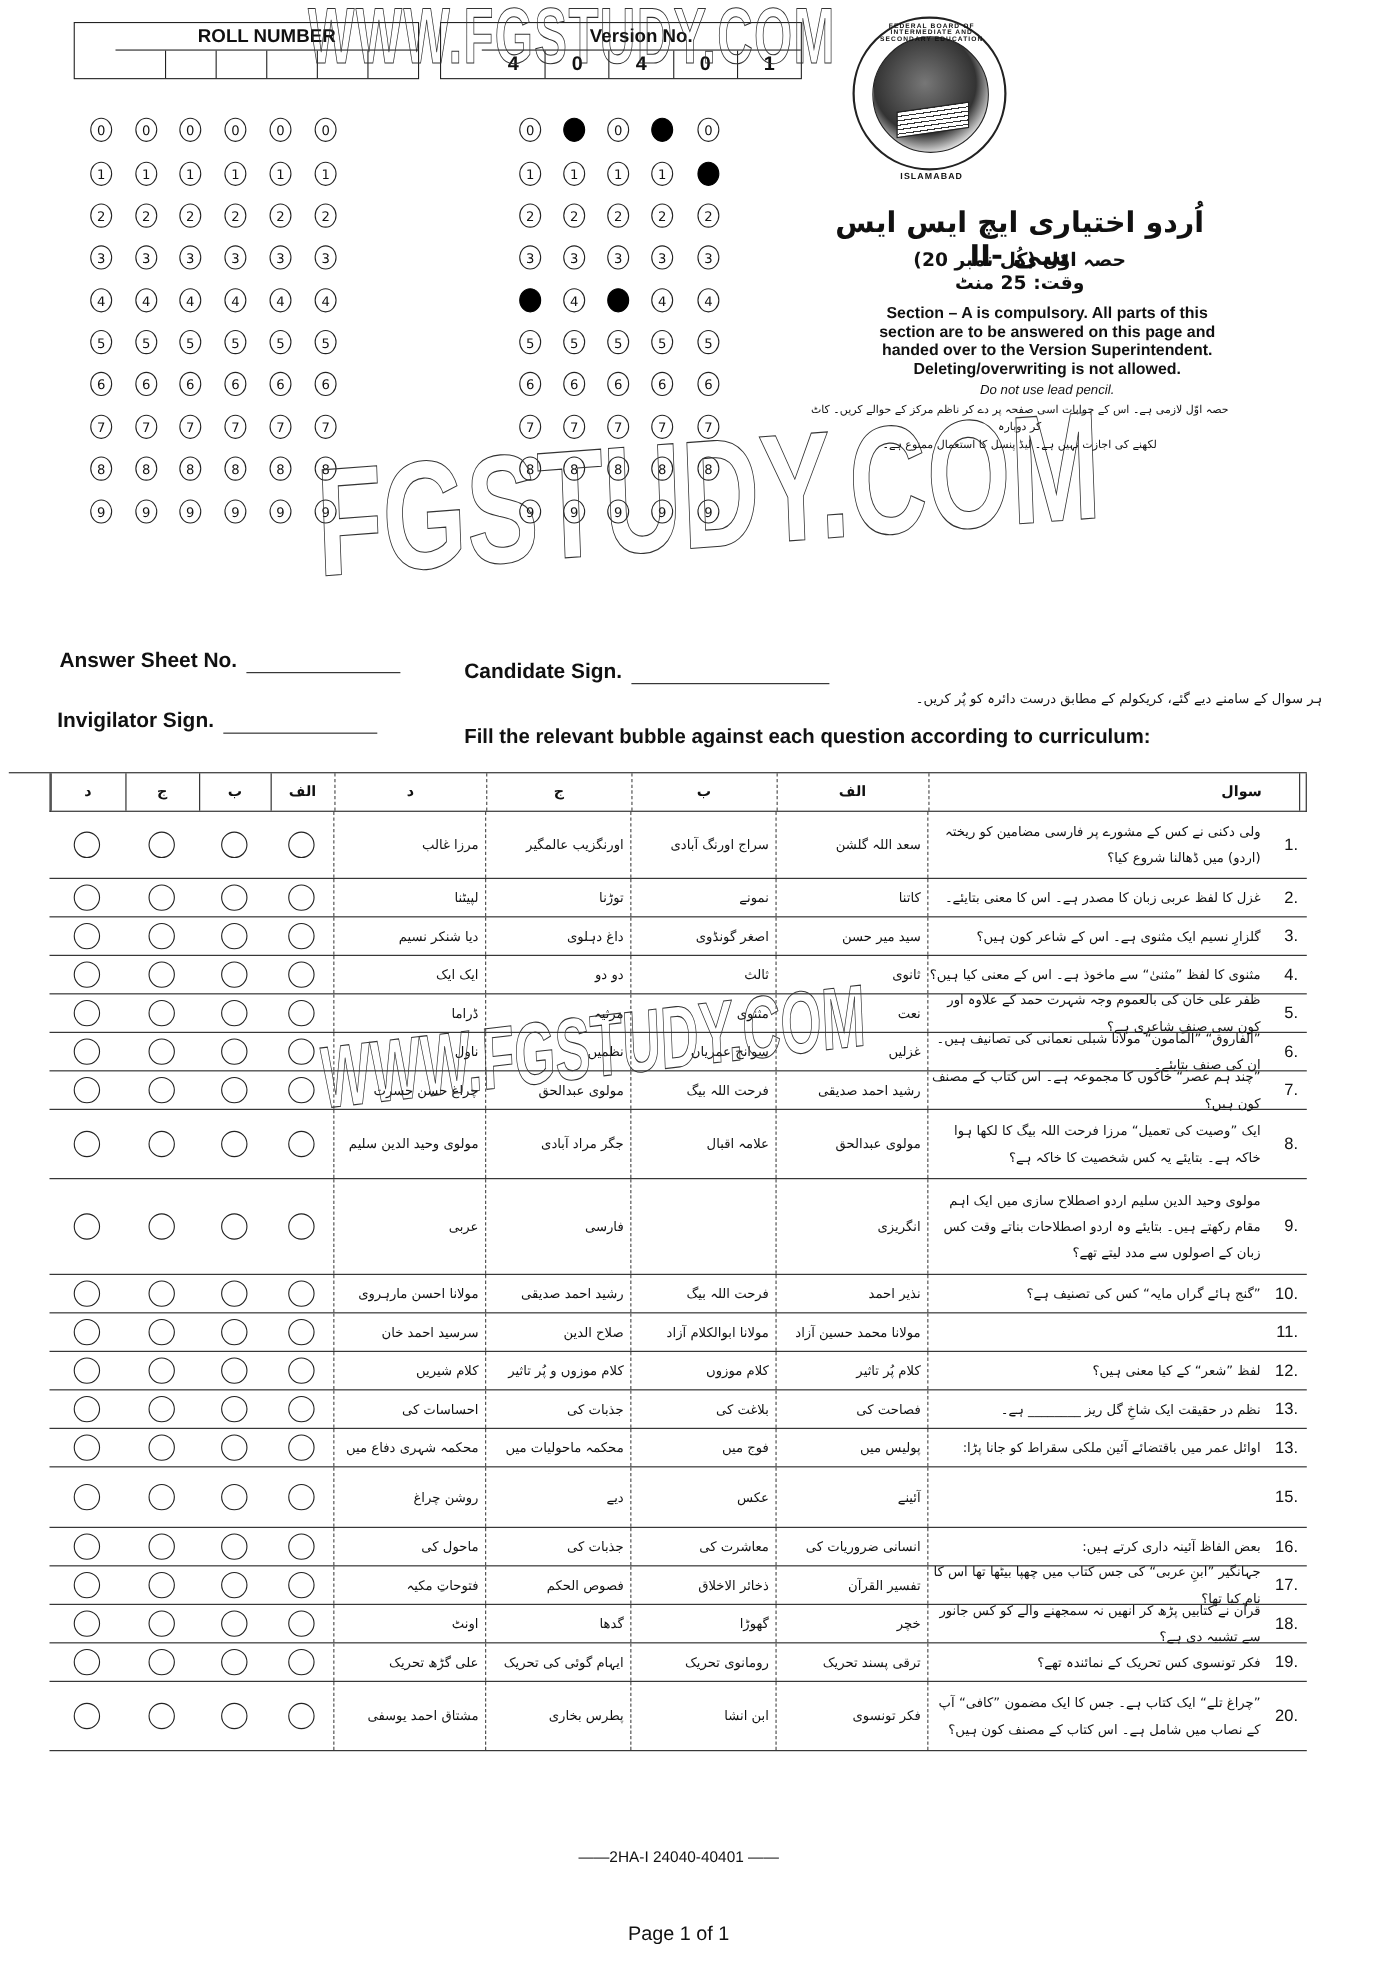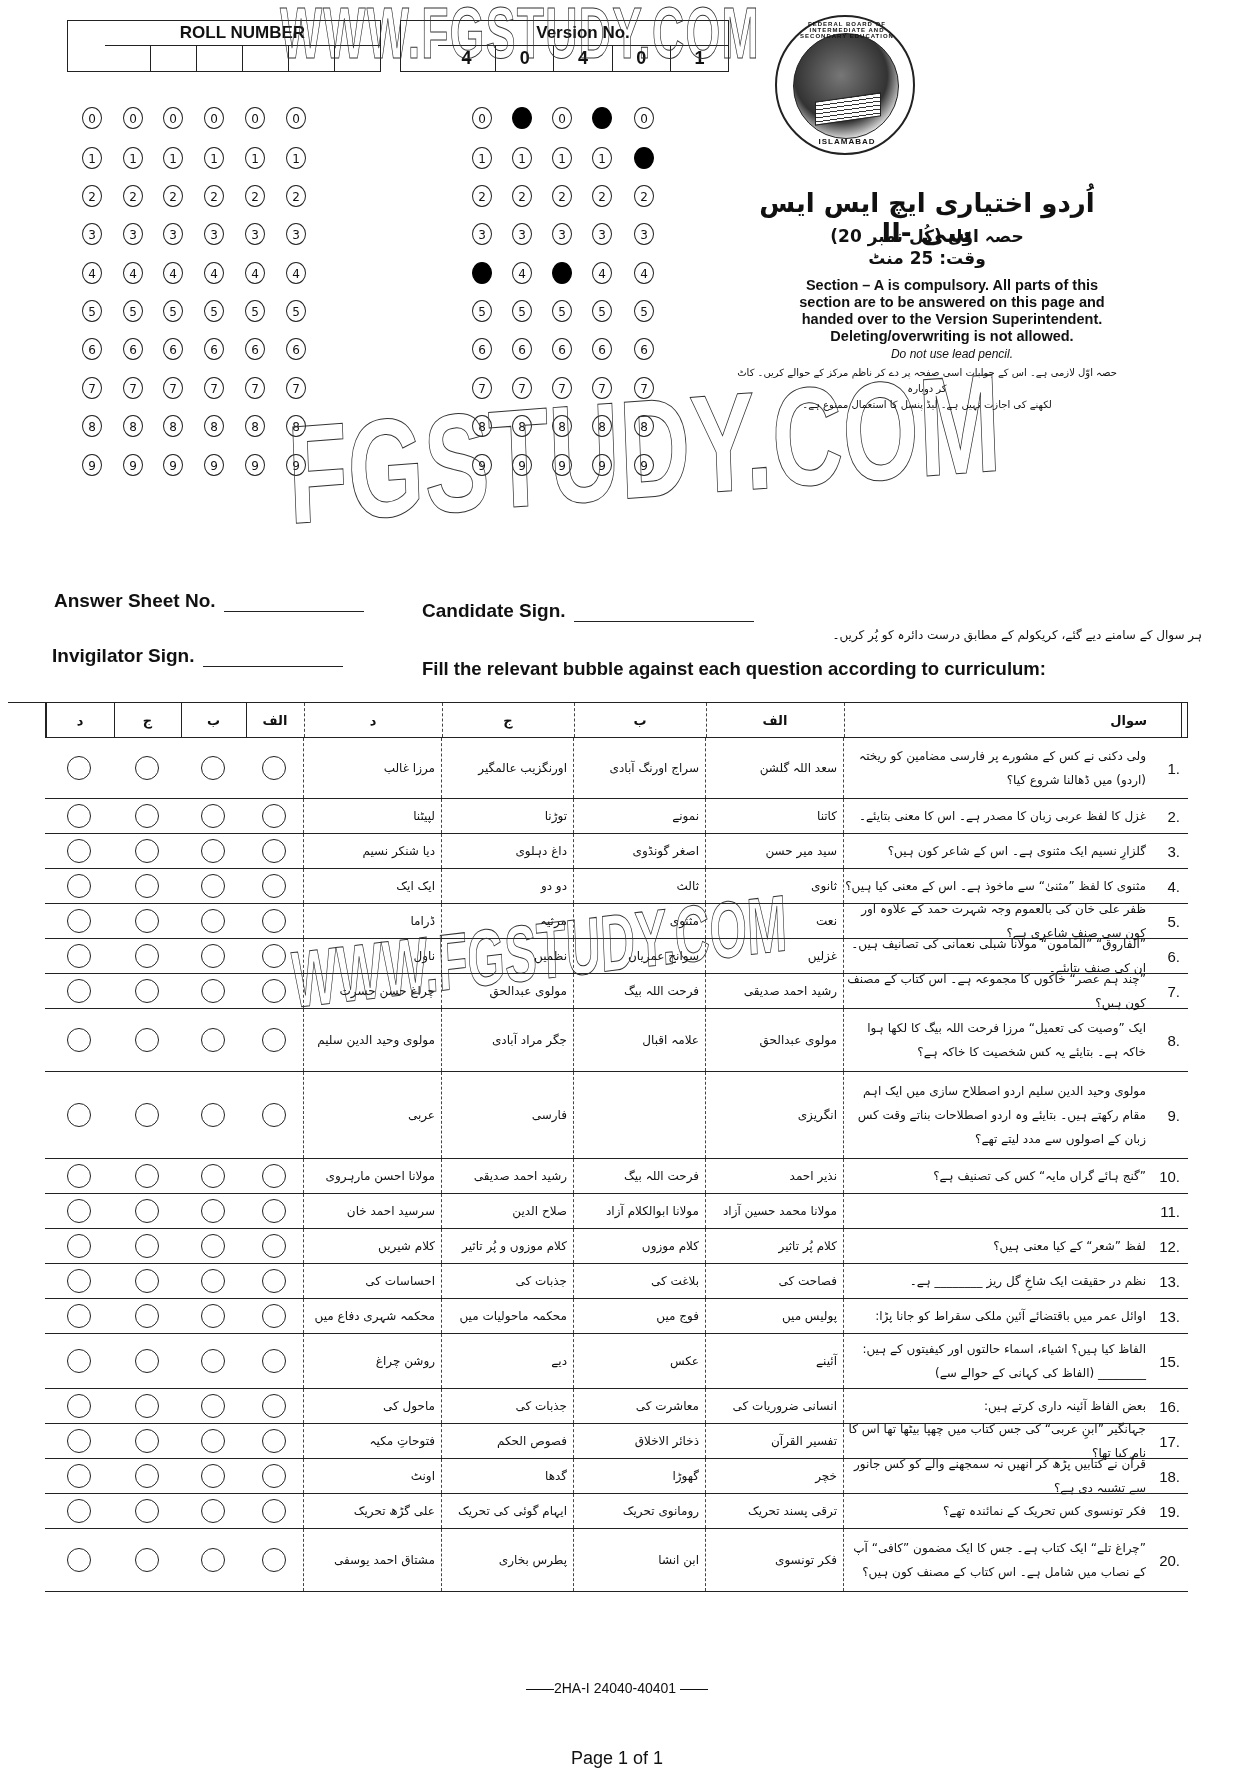--- a/index.html
+++ b/index.html
@@ -195,21 +195,21 @@
     <div class="bubble" style="left: 512px; top: 454px;">9</div>
     <div class="bubble" style="left: 552px; top: 454px;">9</div>
     <div class="bubble" style="left: 592px; top: 454px;">9</div>
     <div class="bubble" style="left: 634px; top: 454px;">9</div>
   </div>
 
 <div class="abs logo">
   <div class="logo-inner"></div>
   <div class="logo-book"></div>
   <div class="logo-text" style="left:18px;top:4px;width:104px;text-align:center;font-size:6px;">FEDERAL BOARD OF INTERMEDIATE AND SECONDARY EDUCATION</div>
-  <div class="logo-text" style="left:30px;top:120px;width:80px;text-align:center;">ISLAMABAD</div>
+  <div class="logo-text" style="left:30px;top:139px;width:80px;text-align:center;">ISLAMABAD</div>
 </div>
 
 <div class="watermark" style="left:280px;top:-8px;font-size:72px;transform:scaleX(0.62);transform-origin:left top;letter-spacing:2px;">WWW.FGSTUDY.COM</div>
 <div class="watermark" style="left:285px;top:395px;font-size:140px;transform:scaleX(0.7) rotate(-3deg);transform-origin:left top;">FGSTUDY.COM</div>
 <div class="watermark" style="left:290px;top:935px;font-size:80px;transform:scaleX(0.6) rotate(-4deg);transform-origin:left top;z-index:5;">WWW.FGSTUDY.COM</div>
 
 <div class="abs urdu title-urdu">اُردو اختیاری ایچ ایس ایس سی -II</div>
 <div class="abs urdu sub-urdu">حصہ اوّل (کُل نمبر 20)</div>
 <div class="abs urdu sub2-urdu">وقت: 25 منٹ</div>
 <div class="abs instr">
@@ -505,21 +505,20 @@
         <div class="ans-bubble" style="left: 217px;"></div>
         <div class="cell urdu" style="left: 258px; width: 138px; justify-content: flex-start;">روشن چراغ</div>
         <div class="vdash" style="left: 258px;"></div>
         <div class="cell urdu" style="left: 396px; width: 132px; justify-content: flex-start;">دیے</div>
         <div class="vdash" style="left: 396px;"></div>
         <div class="cell urdu" style="left: 528px; width: 132px; justify-content: flex-start;">عکس</div>
         <div class="vdash" style="left: 528px;"></div>
         <div class="cell urdu" style="left: 660px; width: 138px; justify-content: flex-start;">آئینے</div>
         <div class="vdash" style="left: 660px;"></div>
         <div class="vdash" style="left: 798px;"></div>
-        <div class="qtext urdu">الفاظ کیا ہیں؟ اشیاء، اسماء حالتوں اور کیفیتوں کے ہیں: ________ (الفاظ کی کہانی کے حوالے سے)</div>
         <div class="qnum">15.</div>
       </div>
       <div class="row" style="height: 34px;">
         <div class="ans-bubble" style="left: 22px;"></div>
         <div class="ans-bubble" style="left: 89.5px;"></div>
         <div class="ans-bubble" style="left: 155.5px;"></div>
         <div class="ans-bubble" style="left: 217px;"></div>
         <div class="cell urdu" style="left: 258px; width: 138px; justify-content: flex-start;">ماحول کی</div>
         <div class="vdash" style="left: 258px;"></div>
         <div class="cell urdu" style="left: 396px; width: 132px; justify-content: flex-start;">جذبات کی</div>

